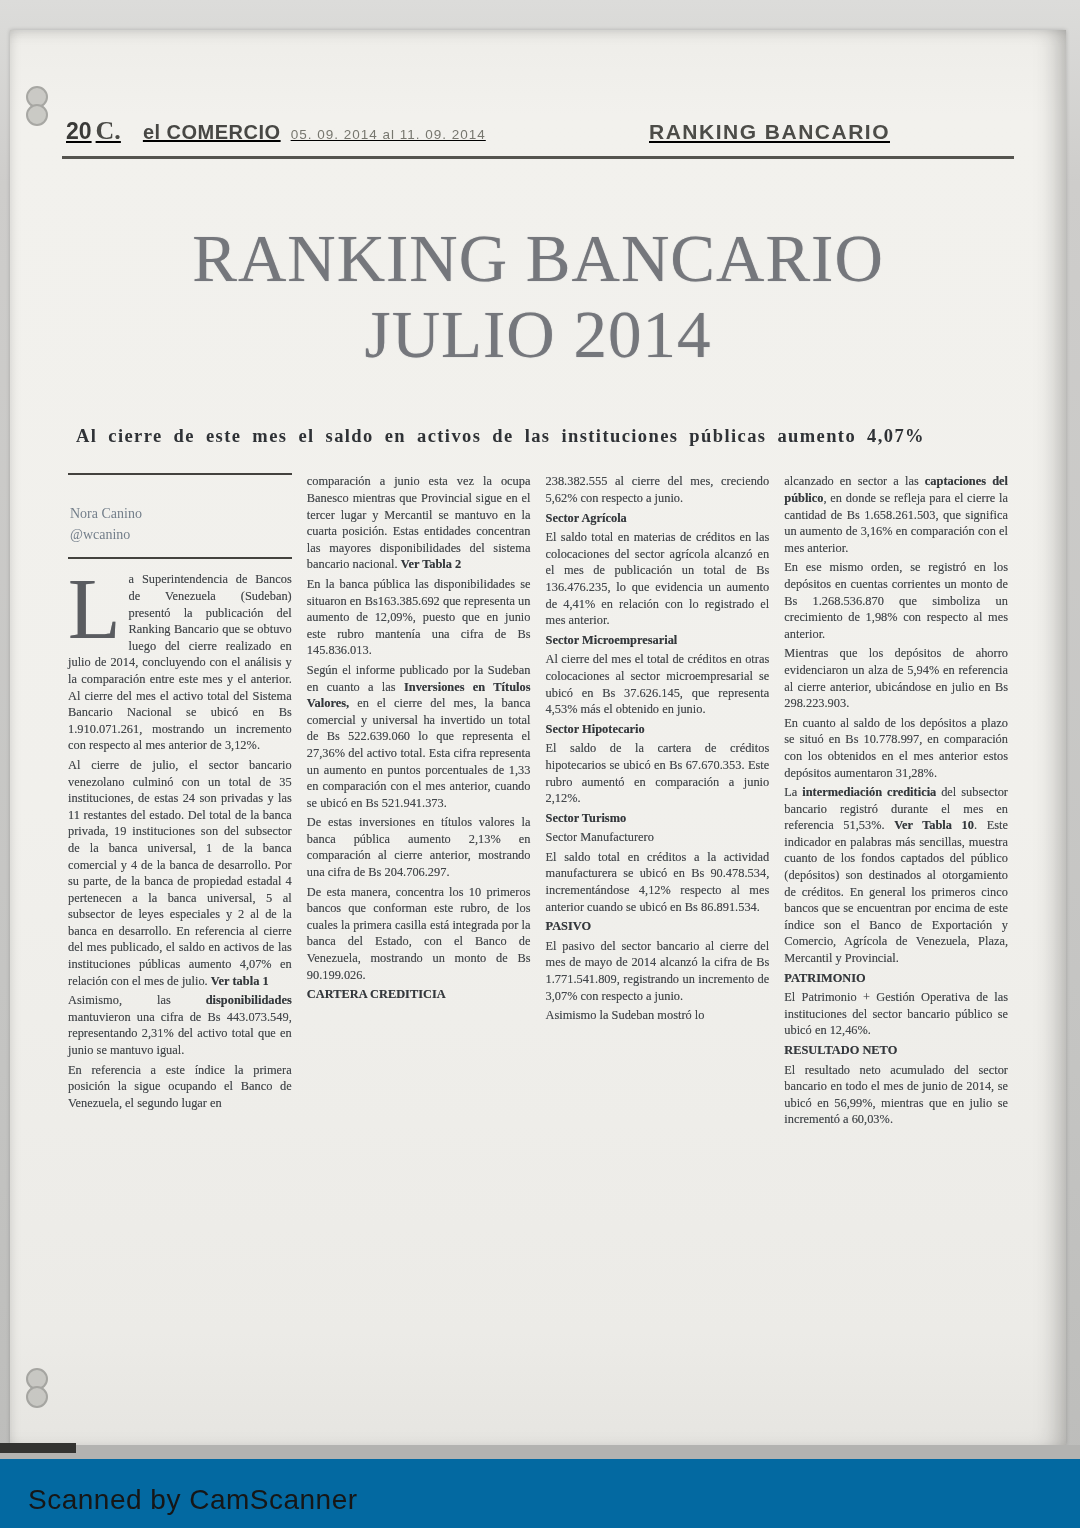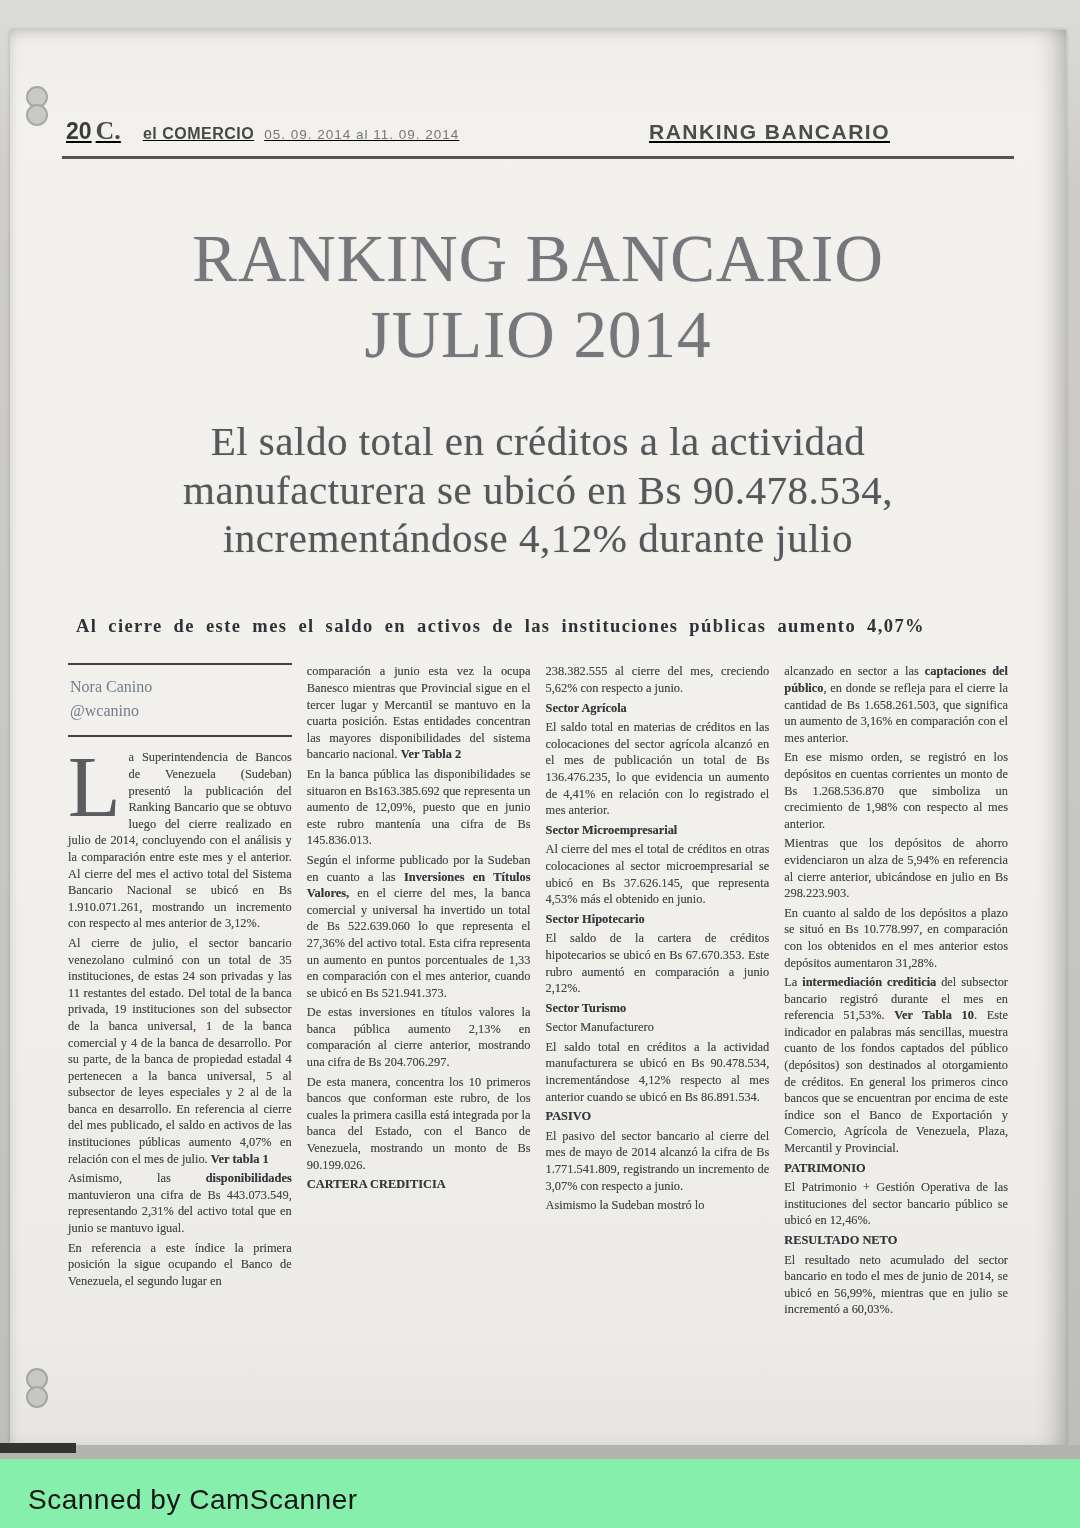--- a/index.html
+++ b/index.html
@@ -17,21 +17,21 @@
       inset 6px 0 14px -8px rgba(0,0,0,.18),
       inset 0 10px 18px -12px rgba(0,0,0,.15),
       0 0 4px rgba(0,0,0,.2);
   }
   .paper-inner{padding:86px 52px 0 52px;}
 
   
   .masthead{display:flex;align-items:baseline;border-bottom:3px solid #55544f;padding:0 4px 10px 4px;text-decoration:underline;}
   .mh-page{font-family:"Liberation Sans",sans-serif;font-weight:bold;font-size:23px;color:#3a3a38;}
   .mh-logo{font-family:"Liberation Serif",serif;font-weight:bold;font-size:26px;color:#4a4a46;margin-left:4px;}
-  .mh-paper{font-family:"Liberation Sans",sans-serif;font-weight:bold;font-size:16px;color:#474744;margin-left:22px;letter-spacing:.5px;}
+  .mh-paper{font-family:"Liberation Sans",sans-serif;font-weight:bold;font-size:20px;color:#474744;margin-left:22px;letter-spacing:.5px;}
   .mh-dates{font-family:"Liberation Sans",sans-serif;font-size:13.5px;color:#77776f;margin-left:10px;letter-spacing:1px;}
   .mh-section{font-family:"Liberation Sans",sans-serif;font-weight:bold;font-size:21px;color:#4c4c48;margin-left:auto;letter-spacing:1.5px;margin-right:120px;}
 
   
   .headline{
     margin-top:62px;text-align:center;white-space:pre-line;
     font-family:"Liberation Serif",serif;font-size:67px;line-height:1.13;
     color:#75777c;letter-spacing:1px;font-weight:normal;
     text-shadow:0 0 1px rgba(110,112,118,.55);
   }
@@ -45,22 +45,22 @@
     margin:54px 14px 0 14px;
     font-family:"Liberation Serif",serif;font-weight:bold;font-size:18.5px;
     color:#2f3236;letter-spacing:1.4px;word-spacing:5px;
   }
 
   
   .article{display:flex;gap:15px;margin-top:26px;padding:0 6px;height:712px;overflow:hidden;}
   .col{flex:1 1 0;min-width:0;}
   .byline{
     border-top:2px solid #43423e;border-bottom:2px solid #43423e;
-    padding:10px 2px 12px 2px;margin-bottom:12px;
-    font-family:"Liberation Serif",serif;font-size:16px;line-height:1.5;color:#737e8a;
+    padding:28px 2px 12px 2px;margin-bottom:12px;
+    font-family:"Liberation Serif",serif;font-size:14px;line-height:1.5;color:#737e8a;
   }
   .para,.subhead{
     margin:0 0 3px 0;
     font-family:"Liberation Serif",serif;font-size:12.4px;line-height:16.6px;
     color:#43474b;text-align:justify;hyphens:auto;
     text-shadow:0 0 .6px rgba(67,71,75,.5);
   }
   .subhead{text-align:left;}
   .para b,.subhead b{color:#34383c;}
   .dropcap{
@@ -72,21 +72,21 @@
   .punch{position:absolute;left:16px;width:26px;height:46px;opacity:.75;}
   .punch .c{width:22px;height:22px;border-radius:50%;border:2px solid #8f8f8b;background:#bdbdb8;box-sizing:border-box;}
   .punch .c+.c{margin-top:-4px;}
   .punch-top{top:56px;}
   .punch-bottom{top:1338px;}
 
   
   .scan-strip{position:absolute;left:0;right:0;top:1445px;height:14px;background:#b3b3b1;}
   .scan-notch{position:absolute;left:0;top:1443px;width:76px;height:10px;background:#333331;}
   .footer{
-    position:absolute;left:0;right:0;top:1459px;height:69px;background:#86efac;
+    position:absolute;left:0;right:0;top:1459px;height:69px;background:#0369a1;
   }
   .footer .credit{
     margin:25px 0 0 28px;font-family:"Liberation Sans",sans-serif;
     font-size:28px;color:#161616;letter-spacing:.5px;
   }
 </style>
 </head>
 <body>
 
 <div class="paper">
@@ -104,23 +104,20 @@
       <span class="mh-page">20</span>
       <span class="mh-logo">C.</span>
       <span class="mh-paper">el COMERCIO</span>
       <span class="mh-dates">05. 09. 2014 al 11. 09. 2014</span>
       <span class="mh-section">RANKING BANCARIO</span>
     </div>
 
     <h1 class="headline">RANKING BANCARIO
 JULIO 2014</h1>
 
-    <div class="deck">El saldo total en créditos a la actividad
-manufacturera se ubicó en Bs 90.478.534,
-incrementándose 4,12% durante julio</div>
 
     <div class="kicker">Al cierre de este mes el saldo en activos de las instituciones públicas aumento 4,07%</div>
 
     <div class="article">
       <div class="col">
         <div class="byline">
           <div>Nora Canino</div>
           <div>@wcanino</div>
         </div>
         <div>

